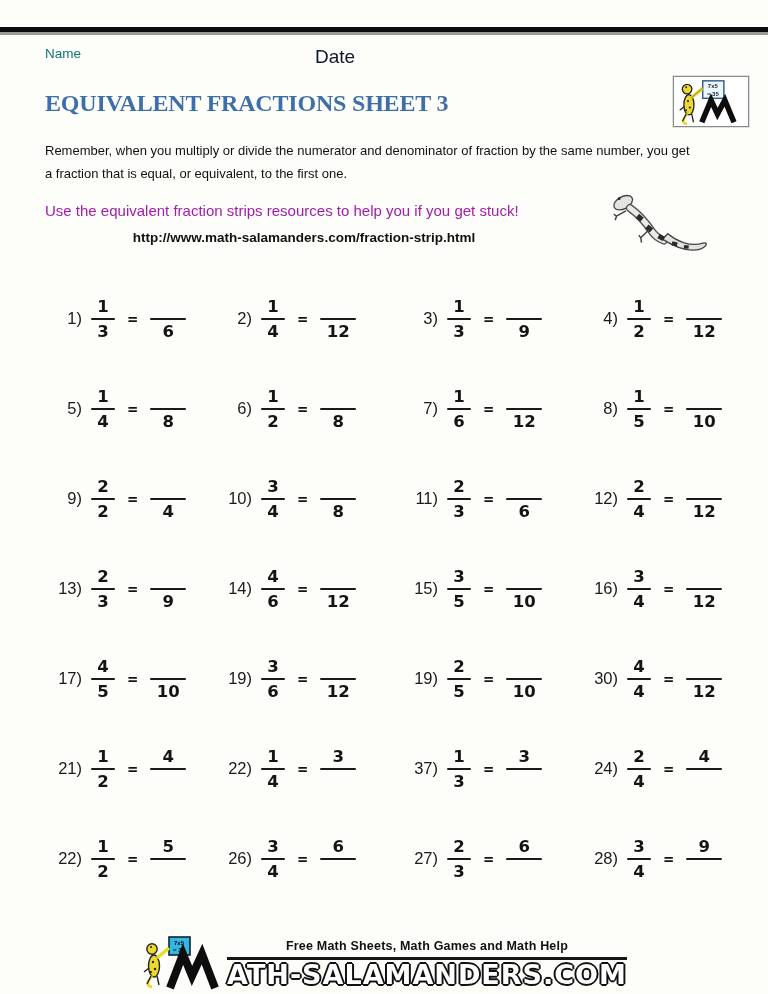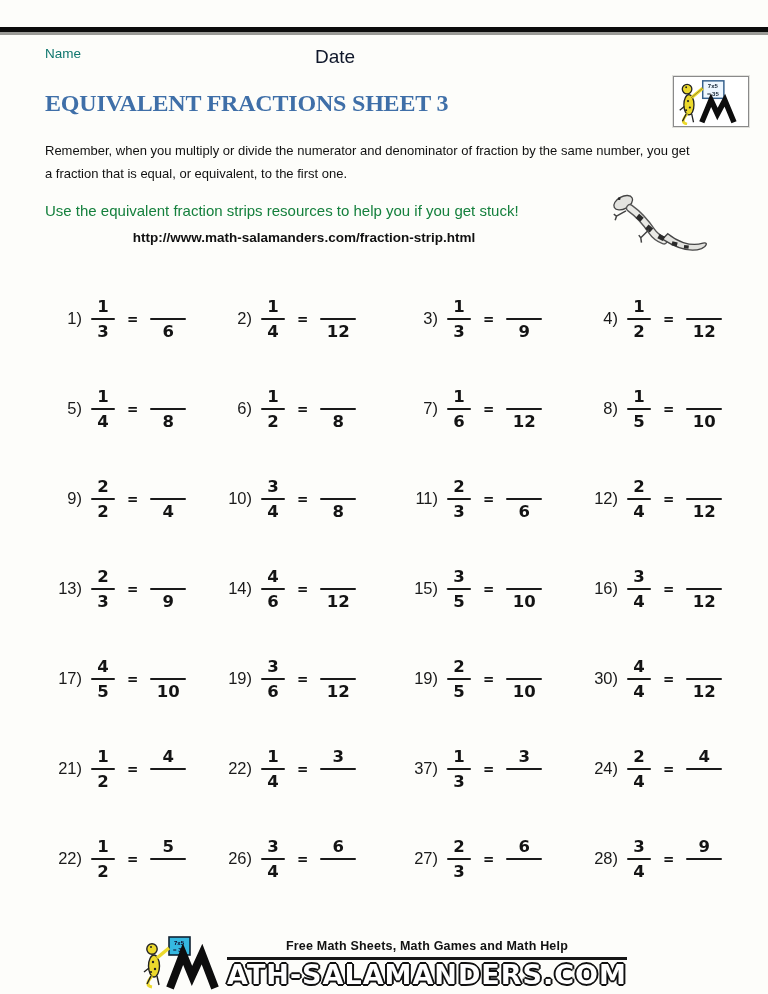--- a/index.html
+++ b/index.html
@@ -25,21 +25,21 @@
   }
 
   h1.title{
     margin:26px 0 0 45px;font-family:Liberation Serif, serif;
     font-size:24px;font-weight:600;letter-spacing:-0.2px;color:#3f6fa8;
   }
 
   .intro1{margin:22px 45px 0 45px;width:655px;font-size:13px;line-height:1.8;color:#111;}
   .use-row{display:flex;margin:14px 45px 0 45px;align-items:flex-start;}
   .use-col{flex:1;}
-  .intro2{margin:0;font-size:15px;line-height:1.5;color:#15803d;}
+  .intro2{margin:0;font-size:15px;line-height:1.5;color:#a21caf;}
   .url{margin:8px 40px 0 0;font-size:13.5px;text-align:center;color:#111;font-weight:bold;}
   .gecko{margin:-14px 12px 0 0;flex:0 0 auto;}
 
   
   .problems{
     display:grid;margin:16px 0 0 50px;
     grid-template-columns:170px 186px 180px 160px;
     grid-auto-rows:70px;row-gap:20px;align-items:center;
   }
   .problem{display:flex;align-items:center;gap:9px;}

